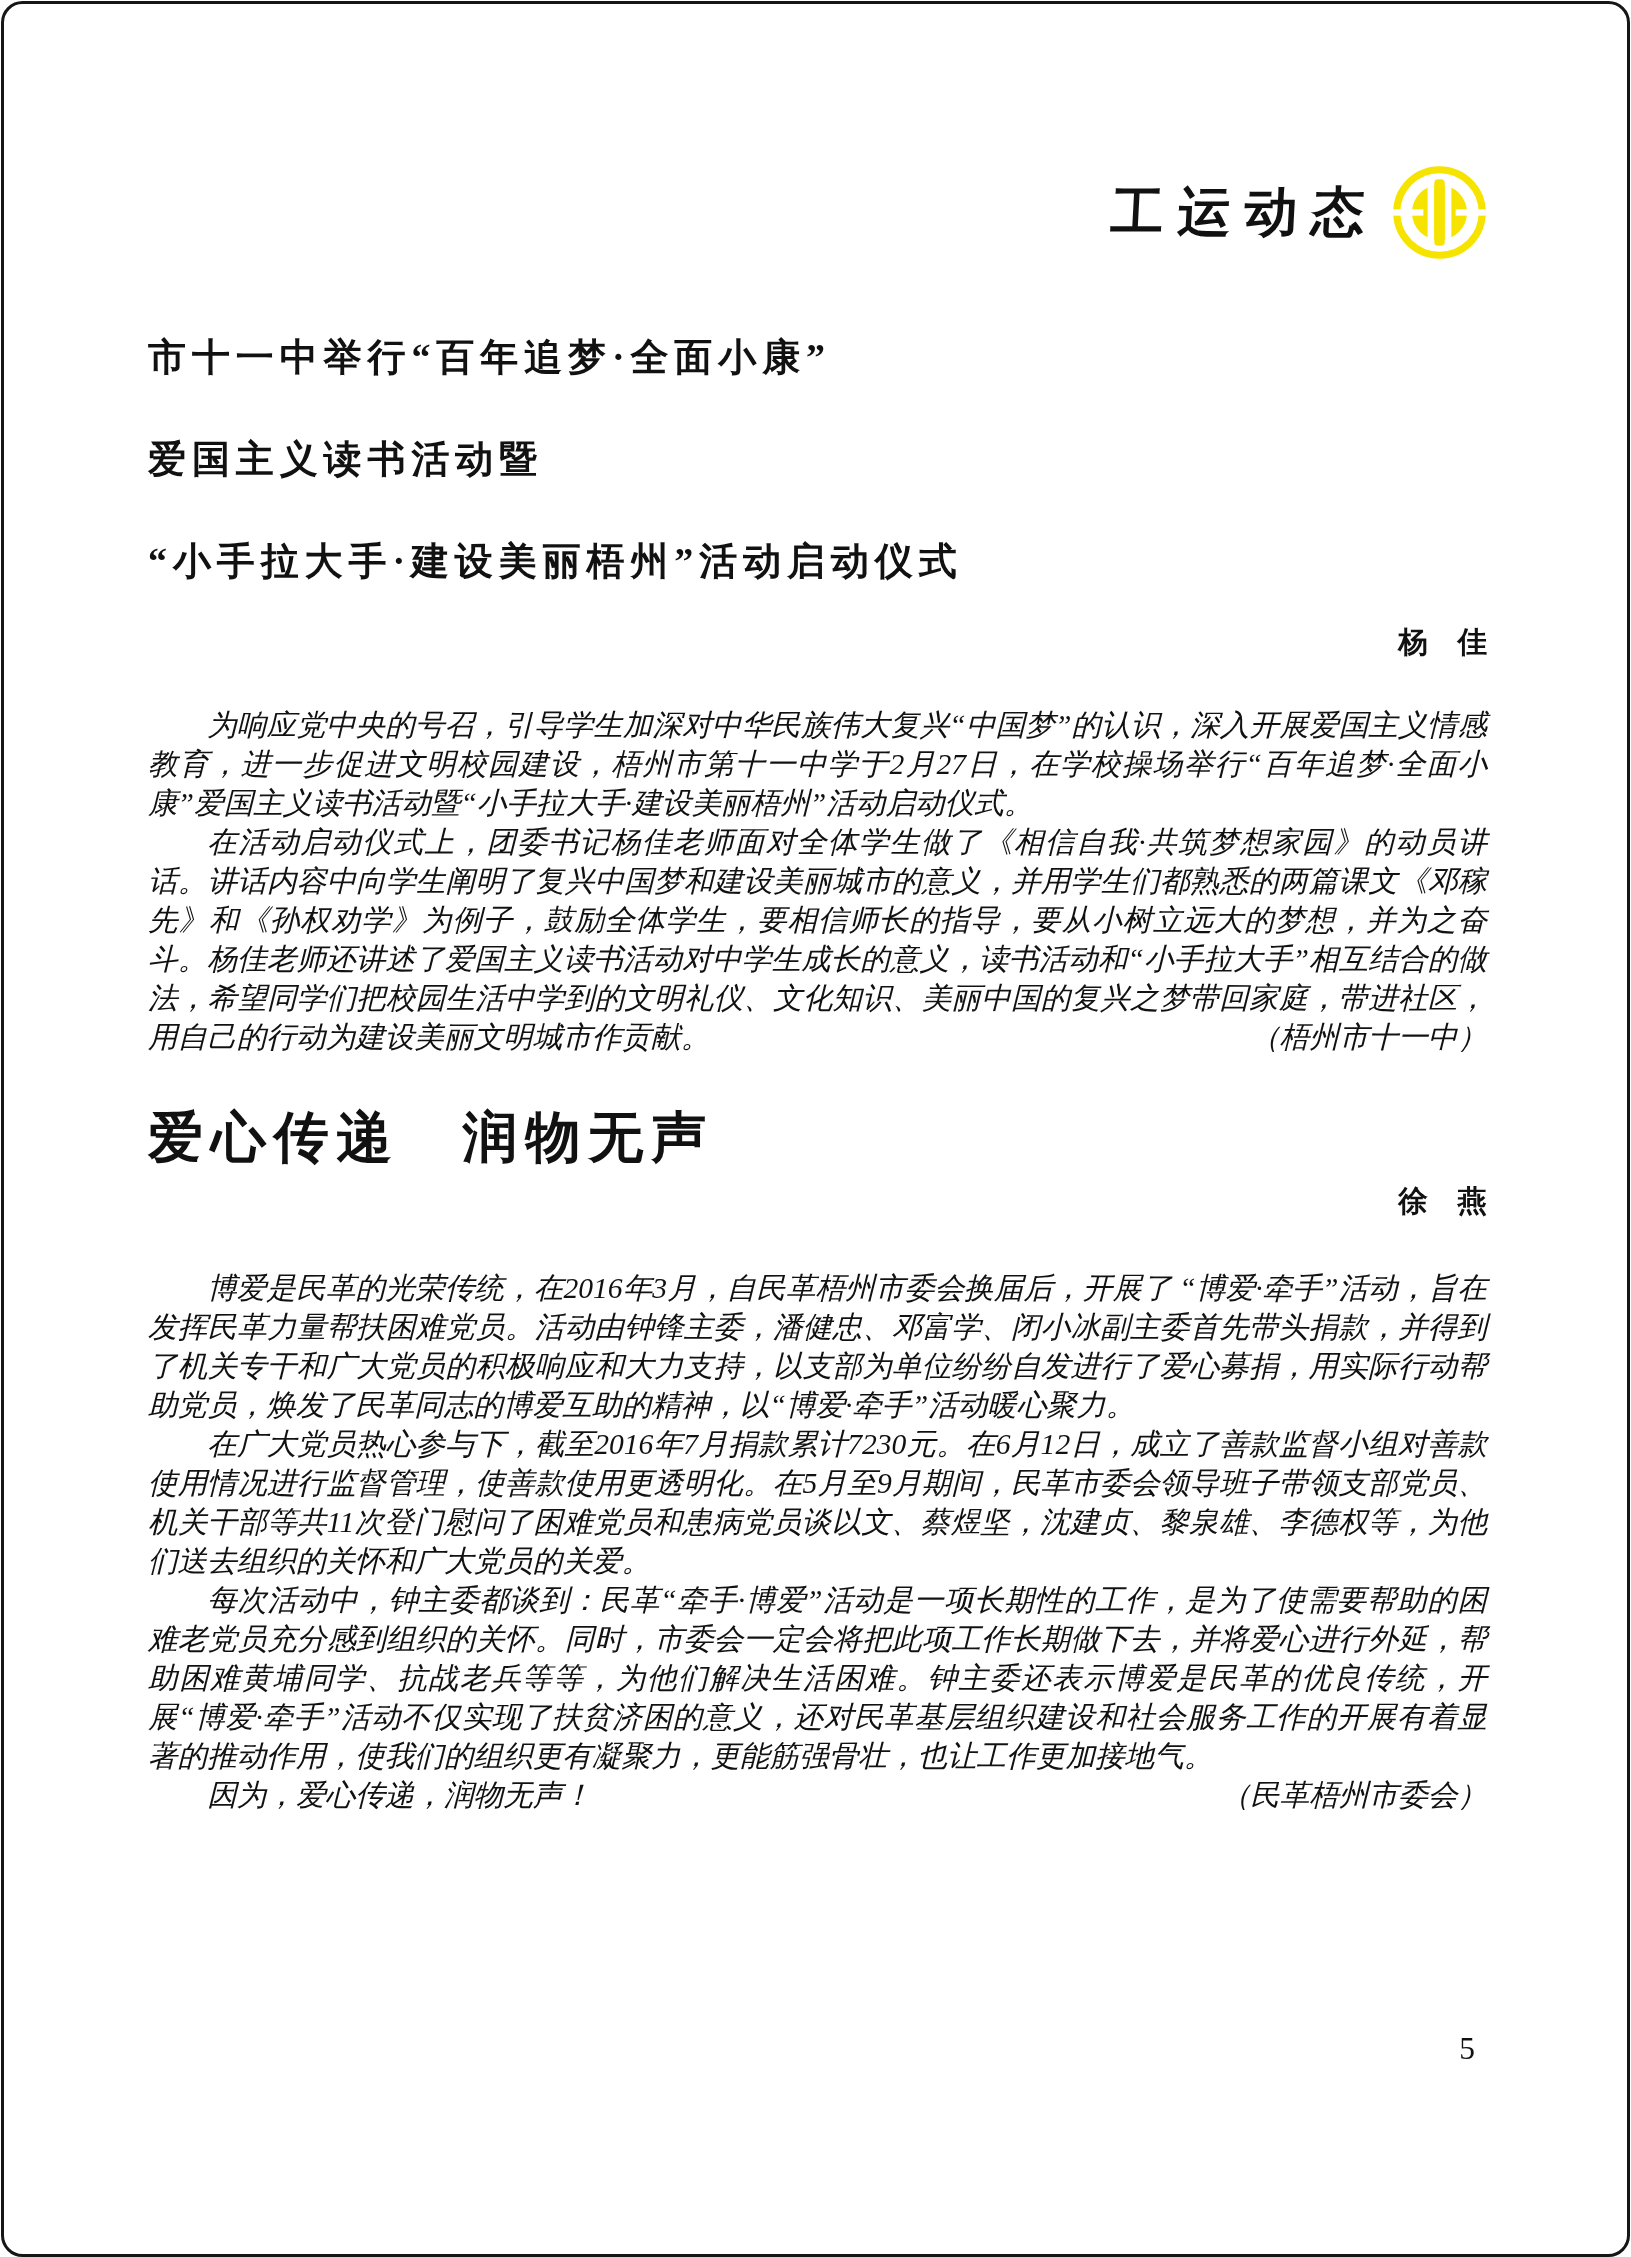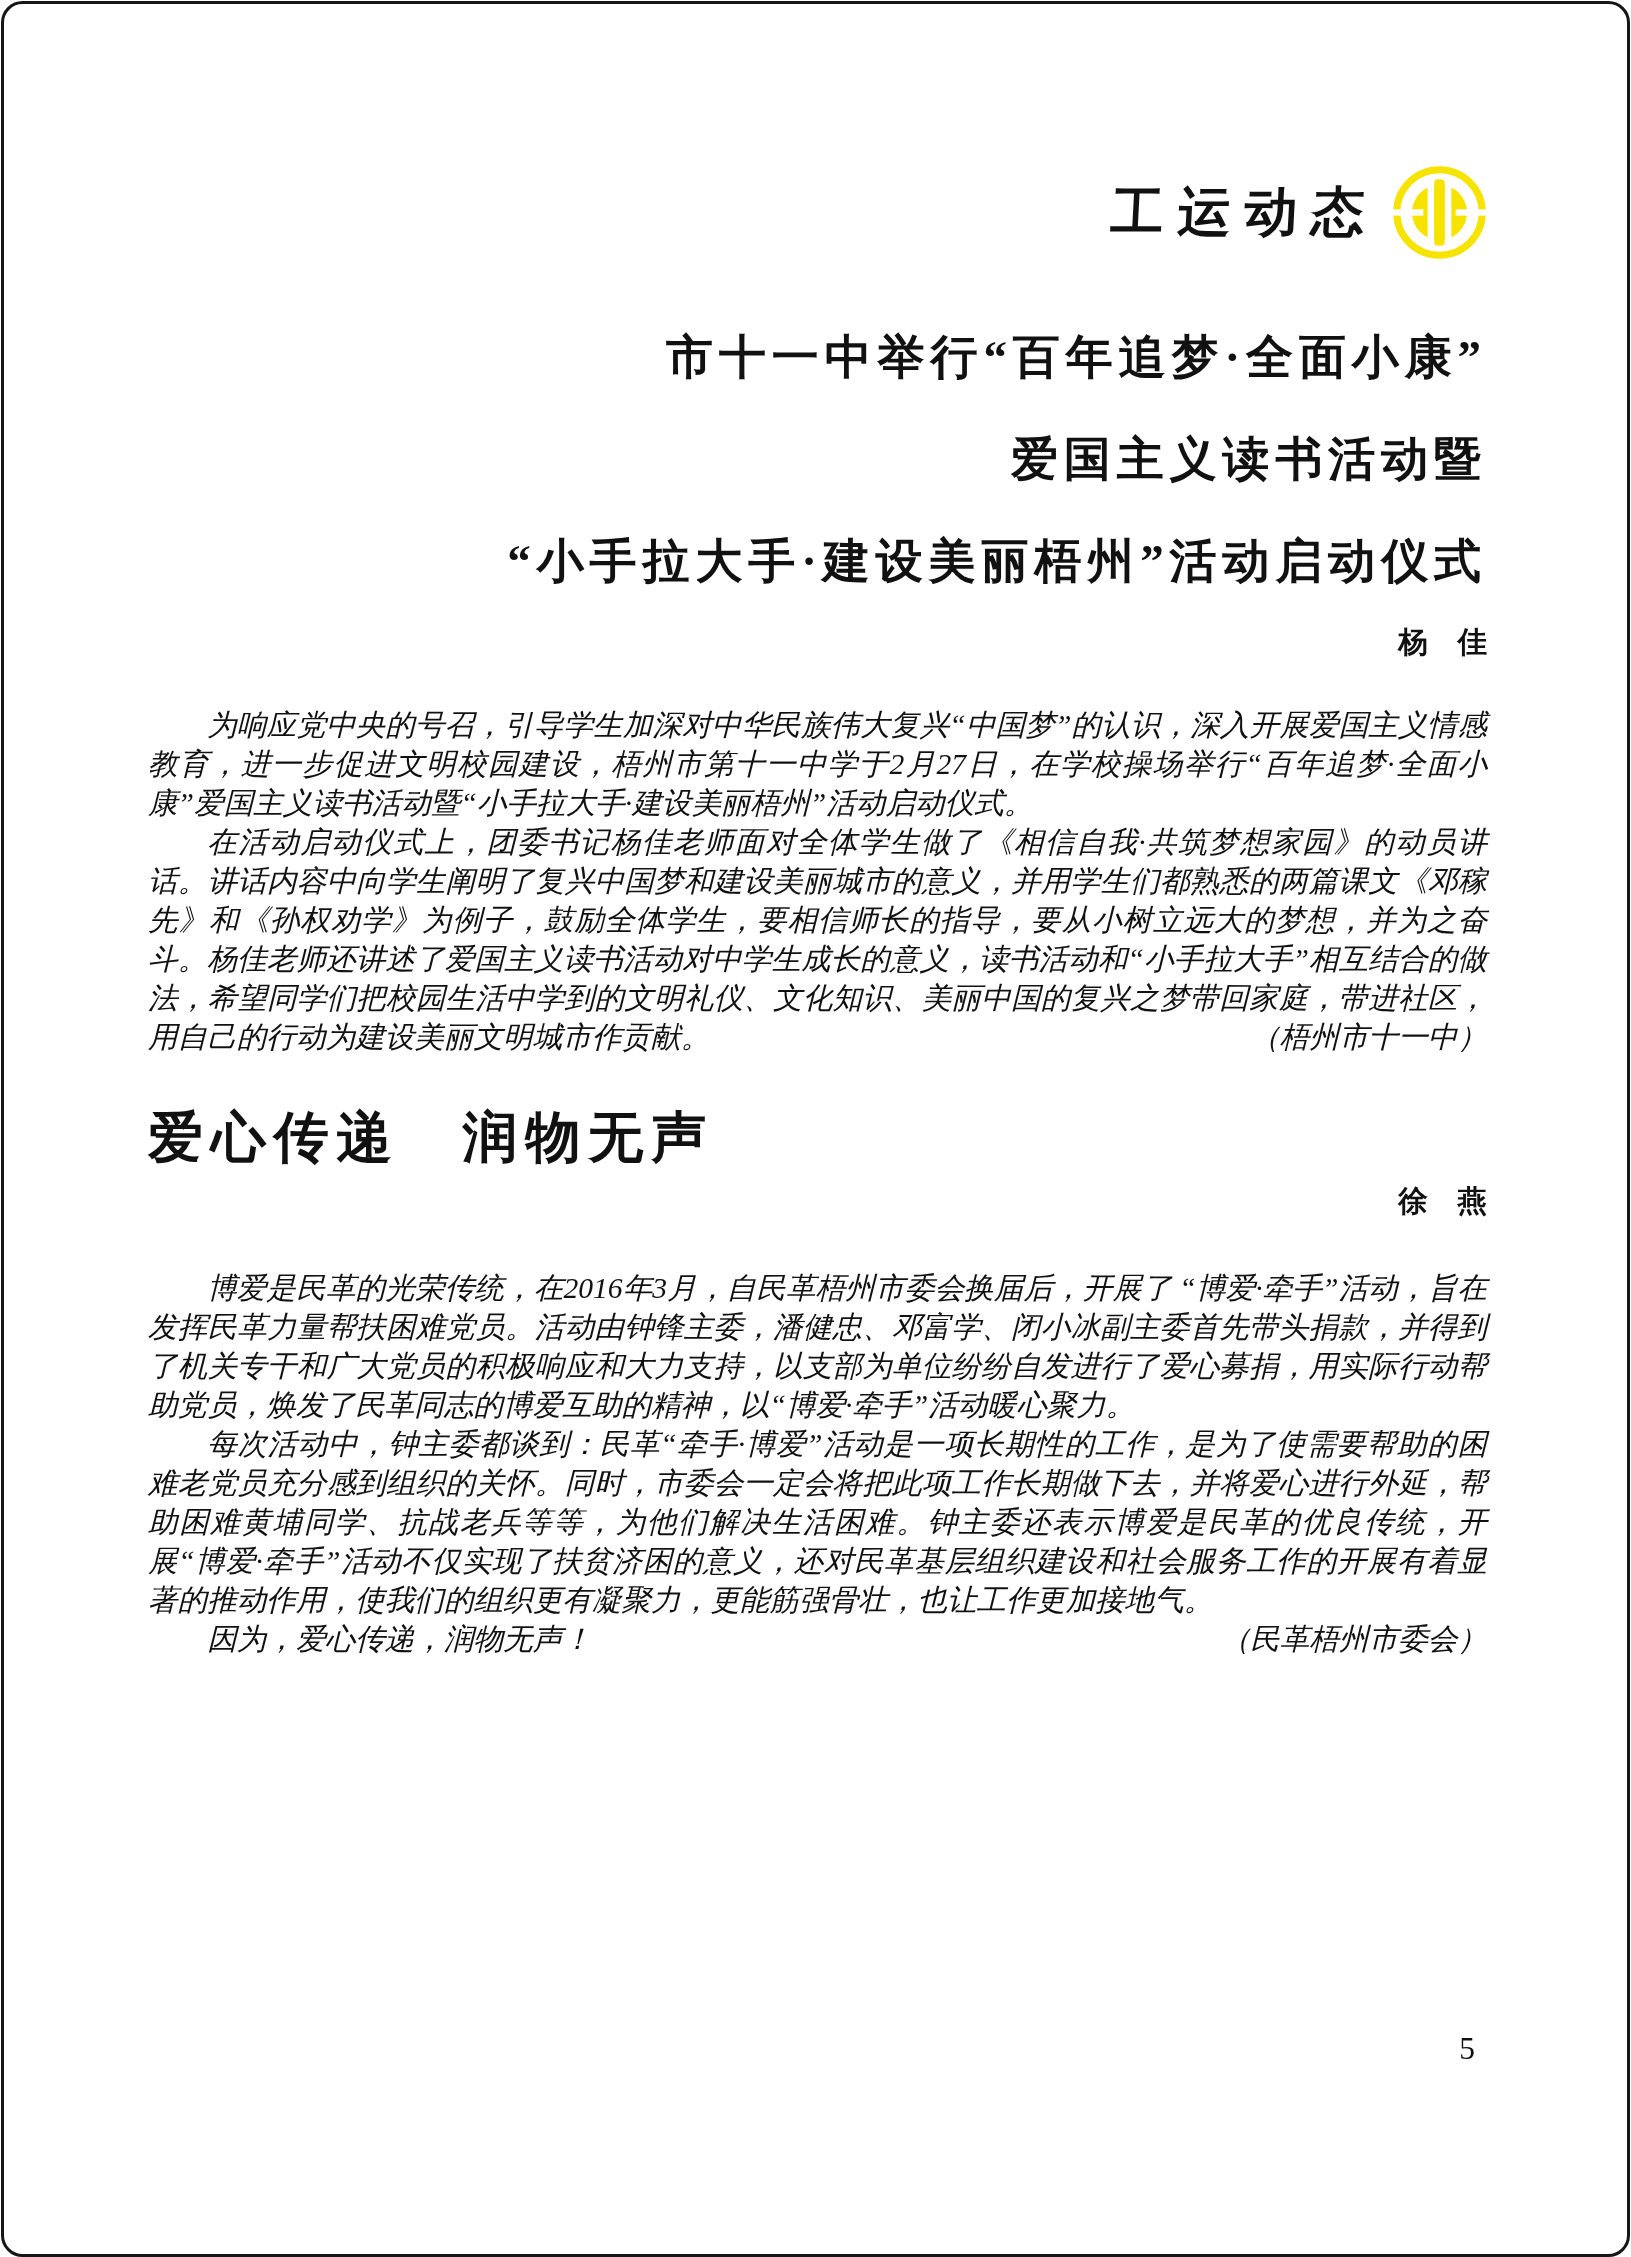--- a/index.html
+++ b/index.html
@@ -37,22 +37,22 @@
     font-weight: 700;
     letter-spacing: 13.8px;
     transform: skewX(-3deg);
     white-space: nowrap;
   }
   .logo { width: 95px; height: 95px; display: inline-block; }
   .logo svg { width: 100%; height: 100%; display: block; }
   
   .title1 {
     margin: 45px 0 0 0;
-    text-align: right;
-    font-size: 47px;
+    text-align: left;
+    font-size: 38px;
     font-weight: 700;
     letter-spacing: 5.9px;
     line-height: 102px;
   }
   .title1 .tline { display: block; }
   .author {
     margin-top: 7.9px;
     text-align: right;
     font-size: 29.6px;
     font-weight: 700;
@@ -129,20 +129,21 @@
         <p>为响应党中央的号召，引导学生加深对中华民族伟大复兴“中国梦”的认识，深入开展爱国主义情感教育，进一步促进文明校园建设，梧州市第十一中学于2月27日，在学校操场举行“百年追梦·全面小康”爱国主义读书活动暨“小手拉大手·建设美丽梧州”活动启动仪式。</p>
         <p><span>在活动启动仪式上，团委书记杨佳老师面对全体学生做了《相信自我·共筑梦想家园》的动员讲话。讲话内容中向学生阐明了复兴中国梦和建设美丽城市的意义，并用学生们都熟悉的两篇课文《邓稼先》和《孙权劝学》为例子，鼓励全体学生，要相信师长的指导，要从小树立远大的梦想，并为之奋斗。杨佳老师还讲述了爱国主义读书活动对中学生成长的意义，读书活动和“小手拉大手”相互结合的做法，希望同学们把校园生活中学到的文明礼仪、文化知识、美丽中国的复兴之梦带回家庭，带进社区，用自己的行动为建设美丽文明城市作贡献。</span><span class="attr">（梧州市十一中）</span></p>
       </div>
     </section>
 
     <section>
       <h1 class="title2">爱心传递　润物无声</h1>
       <div class="author author2">徐　燕</div>
       <div class="body body2">
         <p>博爱是民革的光荣传统，在2016年3月，自民革梧州市委会换届后，开展了 “博爱·牵手”活动，旨在发挥民革力量帮扶困难党员。活动由钟锋主委，潘健忠、邓富学、闭小冰副主委首先带头捐款，并得到了机关专干和广大党员的积极响应和大力支持，以支部为单位纷纷自发进行了爱心募捐，用实际行动帮助党员，焕发了民革同志的博爱互助的精神，以“博爱·牵手”活动暖心聚力。</p>
+        <p>在广大党员热心参与下，截至2016年7月捐款累计7230元。在6月12日，成立了善款监督小组对善款使用情况进行监督管理，使善款使用更透明化。在5月至9月期间，民革市委会领导班子带领支部党员、机关干部等共11次登门慰问了困难党员和患病党员谈以文、蔡煜坚，沈建贞、黎泉雄、李德权等，为他们送去组织的关怀和广大党员的关爱。</p>
         <p>每次活动中，钟主委都谈到：民革“牵手·博爱”活动是一项长期性的工作，是为了使需要帮助的困难老党员充分感到组织的关怀。同时，市委会一定会将把此项工作长期做下去，并将爱心进行外延，帮助困难黄埔同学、抗战老兵等等，为他们解决生活困难。钟主委还表示博爱是民革的优良传统，开展“博爱·牵手”活动不仅实现了扶贫济困的意义，还对民革基层组织建设和社会服务工作的开展有着显著的推动作用，使我们的组织更有凝聚力，更能筋强骨壮，也让工作更加接地气。</p>
         <p><span>因为，爱心传递，润物无声！</span><span class="attr">（民革梧州市委会）</span></p>
       </div>
     </section>
 
   </div>
 
   <div class="page-number">5</div>
 </div>
 

